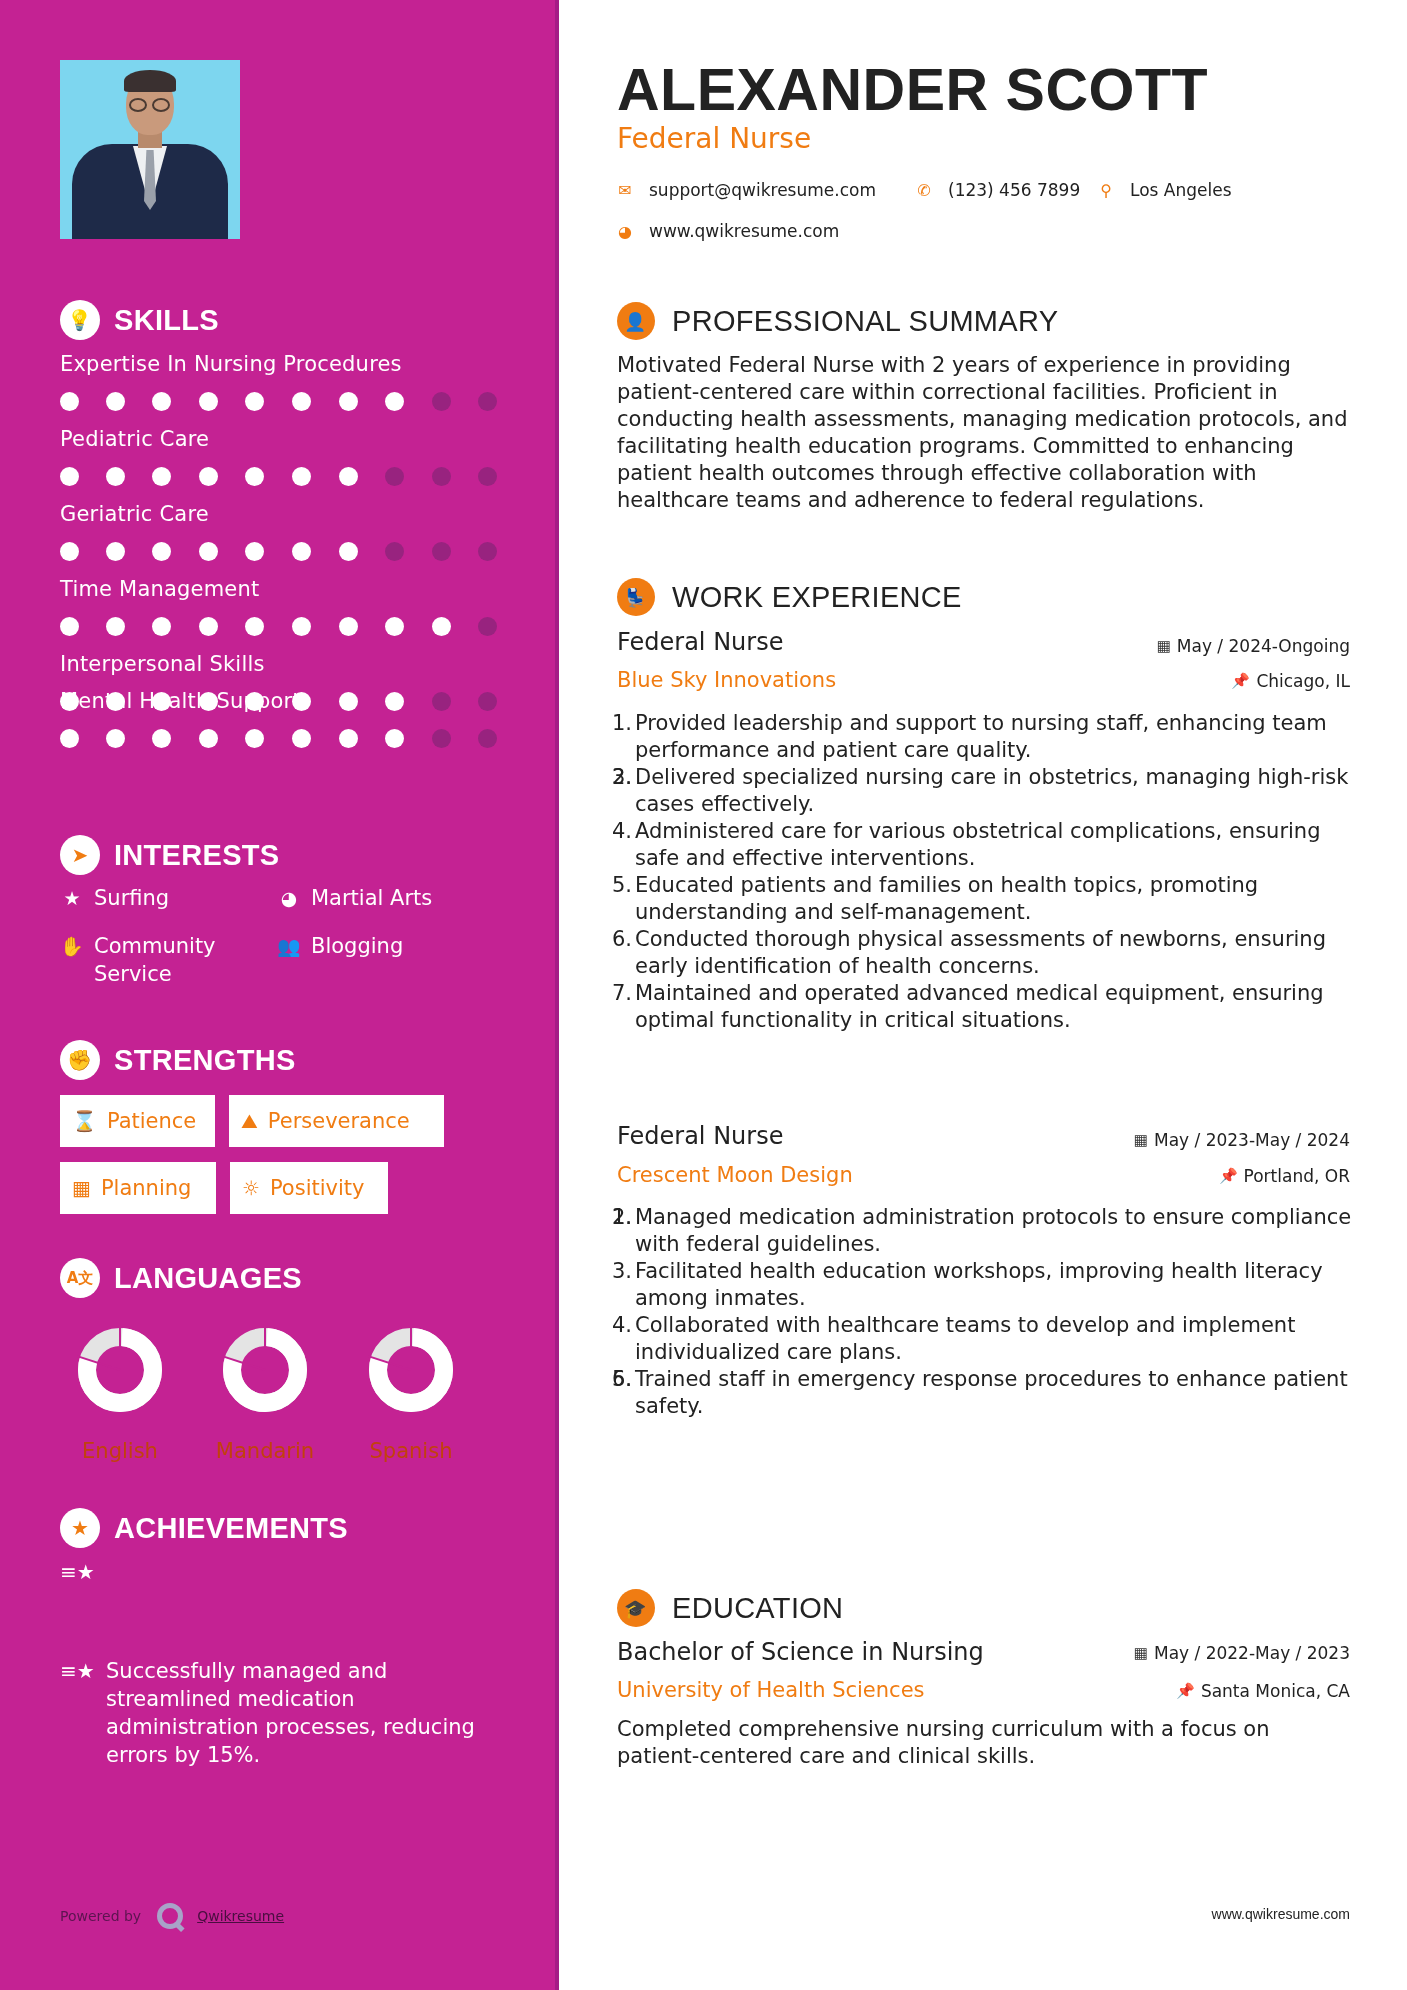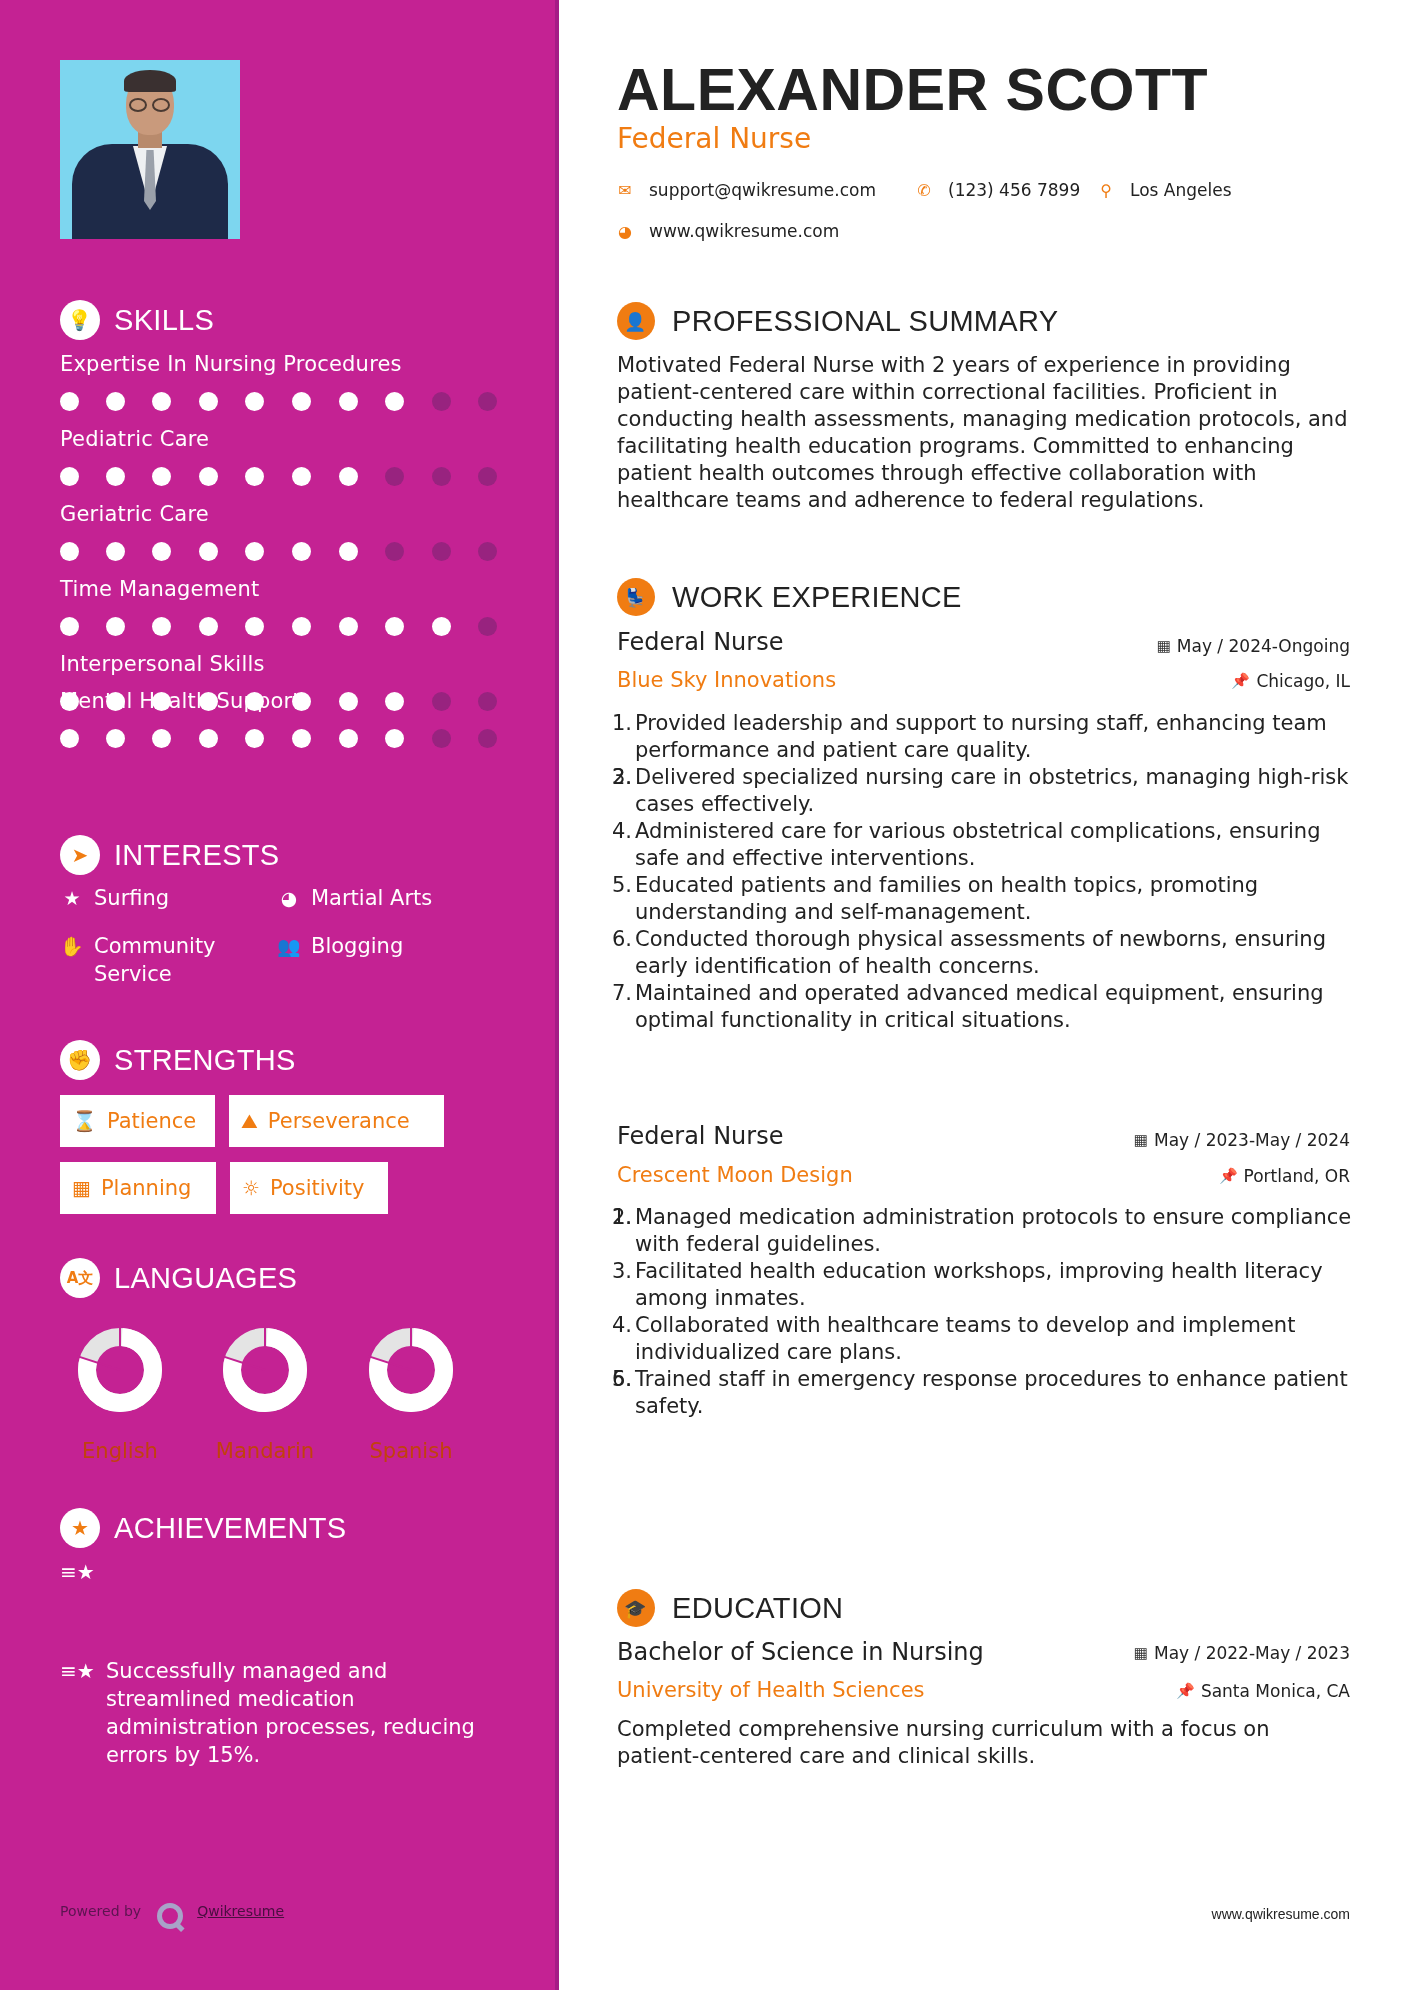--- a/index.html
+++ b/index.html
@@ -14,21 +14,21 @@
   .photo .hair { position: absolute; left: 64px; top: 10px; width: 52px; height: 22px; border-radius: 50% 50% 10% 10%; background: #3a3030; }
   .photo .glasses { position: absolute; left: 67px; top: 38px; width: 46px; height: 14px; }
   .photo .glasses span { position: absolute; top: 0; width: 18px; height: 14px; border: 2px solid #4a3a32; border-radius: 50%; }
   .photo .neck { position: absolute; left: 78px; top: 72px; width: 24px; height: 16px; background: #b88a6c; }
   .photo .suit { position: absolute; left: 12px; top: 84px; width: 156px; height: 110px; background: #1e2a48; border-radius: 40px 40px 0 0; }
   .photo .shirt { position: absolute; left: 73px; top: 86px; width: 34px; height: 50px; background: #eef0f2; clip-path: polygon(0 0, 100% 0, 60% 100%, 40% 100%); }
   .photo .tie { position: absolute; left: 84px; top: 90px; width: 12px; height: 60px; background: #9aa0aa; clip-path: polygon(20% 0, 80% 0, 100% 85%, 50% 100%, 0 85%); }
 
   .s-head { position: absolute; left: 60px; display: flex; align-items: center; }
   .s-icon { width: 40px; height: 40px; border-radius: 50%; background: #fff; display: flex; align-items: center; justify-content: center; color: #f07c12; font-size: 20px; }
-  .s-title { margin-left: 14px; font-family: "Liberation Sans", sans-serif; font-weight: normal; font-size: 29px; color: #fff; letter-spacing: 0.3px; }
+  .s-title { margin-left: 14px; font-family: "Liberation Sans", sans-serif; font-weight: bold; font-size: 29px; color: #fff; letter-spacing: 0.3px; }
 
   .skill { position: absolute; left: 60px; width: 460px; }
   .skill-label { font-size: 21px; color: #fff; font-family: "DejaVu Sans", sans-serif; letter-spacing: 0.2px; }
   .dots { position: absolute; left: 0; top: 40px; width: 460px; height: 20px; }
   .dot { position: absolute; top: 0; width: 19px; height: 19px; border-radius: 50%; }
   .dot.on { background: #ffffff; }
   .dot.off { background: #98237f; }
 
   .interest { position: absolute; display: flex; align-items: flex-start; font-size: 21px; color: #fff; }
   .interest .ic { width: 24px; margin-right: 10px; font-size: 19px; text-align: center; line-height: 28px; }
@@ -38,21 +38,21 @@
   .strength .ic { margin-right: 10px; font-size: 20px; }
 
   .lang { position: absolute; text-align: center; width: 120px; }
   .lang svg { display: block; margin: 0 auto; }
   .lang-label { margin-top: 24px; font-size: 21px; color: #c2410c; }
 
   .ach { position: absolute; left: 60px; width: 430px; display: flex; align-items: flex-start; }
   .ach .ic { width: 34px; flex: none; color: #fff; font-size: 20px; line-height: 28px; }
   .ach .txt { margin-left: 12px; font-size: 21px; line-height: 28px; color: #fff; }
 
-  .powered { position: absolute; left: 60px; top: 1903px; display: flex; align-items: flex-start; font-size: 14px; color: #5c1450; }
+  .powered { position: absolute; left: 60px; top: 1903px; display: flex; align-items: center; font-size: 14px; color: #5c1450; }
   .powered .q { margin: 0 14px 0 16px; width: 26px; height: 26px; border: 5px solid #a8a3c8; border-radius: 50%; position: relative; }
   .powered .q::after { content: ""; position: absolute; right: -6px; bottom: -6px; width: 8px; height: 5px; background: #a8a3c8; transform: rotate(45deg); }
   .powered .link { text-decoration: underline; color: #4a0e40; }
   .name { position: absolute; left: 617px; top: 56px; font-family: "Liberation Sans", sans-serif; font-weight: bold; font-size: 59px; color: #222222; letter-spacing: 0.5px; }
   .role { position: absolute; left: 617px; top: 122px; font-size: 28px; color: #f07c12; }
   .contact { position: absolute; display: flex; align-items: center; font-size: 17px; color: #222; }
   .contact .ic { color: #f07c12; margin-right: 16px; font-size: 16px; width: 16px; text-align: center; }
 
   .m-head { position: absolute; left: 617px; display: flex; align-items: center; }
   .m-icon { width: 38px; height: 38px; border-radius: 50%; background: #f07c12; color: #fff; display: flex; align-items: center; justify-content: center; font-size: 18px; }

